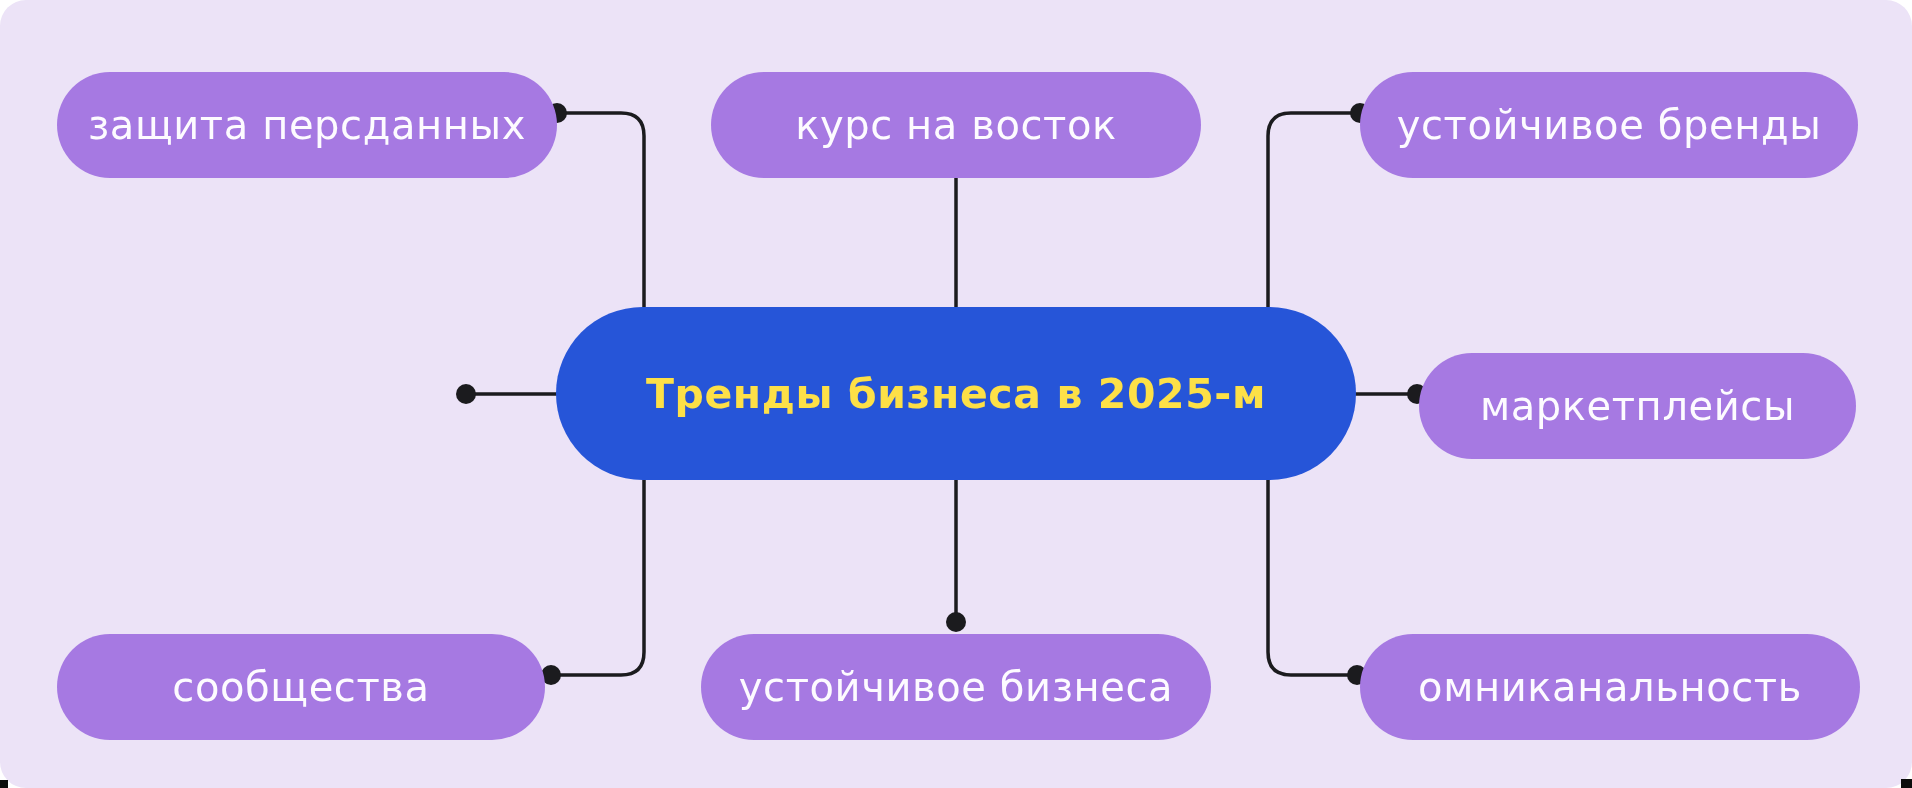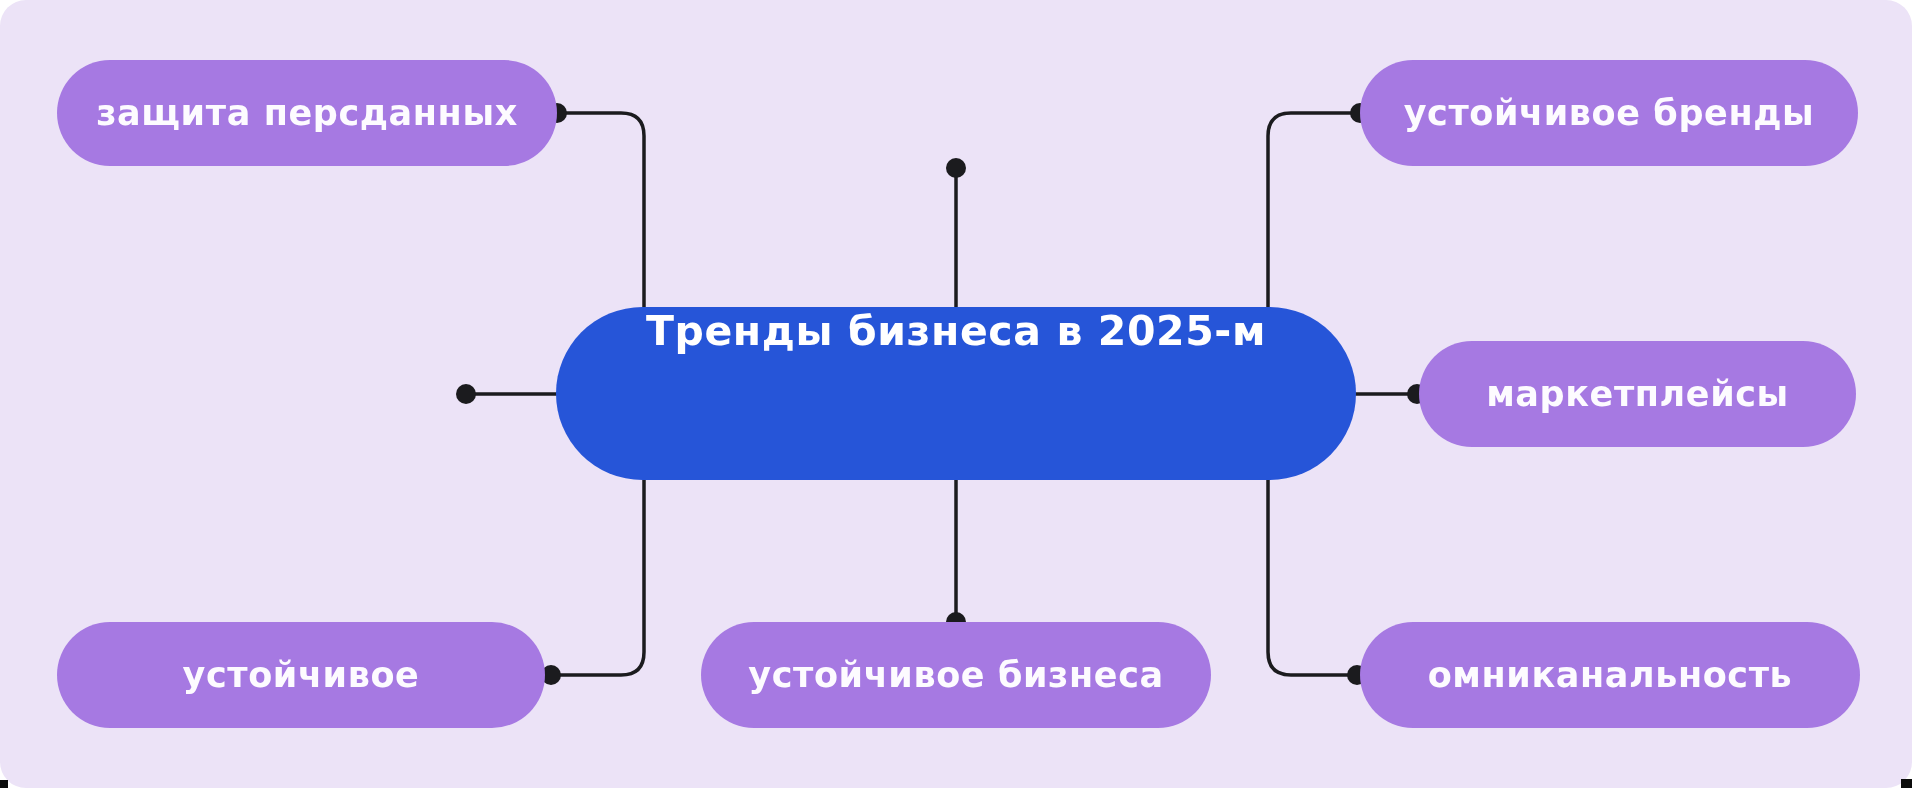--- a/index.html
+++ b/index.html
@@ -31,37 +31,38 @@
   }
   .pill {
     position: absolute;
     height: 106px;
     border-radius: 53px;
     background: #a679e2;
     color: #fdfbff;
     display: flex;
     align-items: center;
     justify-content: center;
-    font-size: 35px;
-    font-weight: 700;
+    font-size: 40px;
+    font-weight: 400;
     letter-spacing: 0.6px;
     white-space: nowrap;
     cursor: default;
+    margin-top: 12px;
   }
   .pill-center {
     position: absolute;
     left: 556px;
     top: 307px;
     width: 800px;
     height: 173px;
     border-radius: 87px;
     background: #2655d8;
-    color: #ffffff;
+    color: #fde047;
     display: flex;
-    align-items: flex-start;
+    align-items: center;
     justify-content: center;
     font-size: 41px;
     font-weight: 700;
     letter-spacing: 0.6px;
     white-space: nowrap;
     cursor: default;
   }
   .n1 { left: 57px;   top: 60px;  width: 500px; }
   .n2 { left: 711px;  top: 60px;  width: 490px; }
   .n3 { left: 1360px; top: 60px;  width: 498px; }
@@ -102,28 +103,31 @@
       <circle cx="1417" cy="394" r="10"></circle>
       <circle cx="551" cy="675" r="10"></circle>
       <circle cx="956" cy="622" r="10"></circle>
       <circle cx="1357" cy="675" r="10"></circle>
     </g>
   </svg>
 
   <div class="pill n1">
     <span>защита персданных</span>
   </div>
+  <div class="pill n2">
+    <span>курс на восток</span>
+  </div>
   <div class="pill n3">
     <span>устойчивое бренды</span>
   </div>
   <div class="pill n5">
     <span>маркетплейсы</span>
   </div>
   <div class="pill n6">
-    <span>устойчивое</span>
+    <span>сообщества</span>
   </div>
   <div class="pill n7">
     <span>устойчивое бизнеса</span>
   </div>
   <div class="pill n8">
     <span>омниканальность</span>
   </div>
 
   <div class="pill-center">
     <span>Тренды бизнеса в 2025-м</span>

